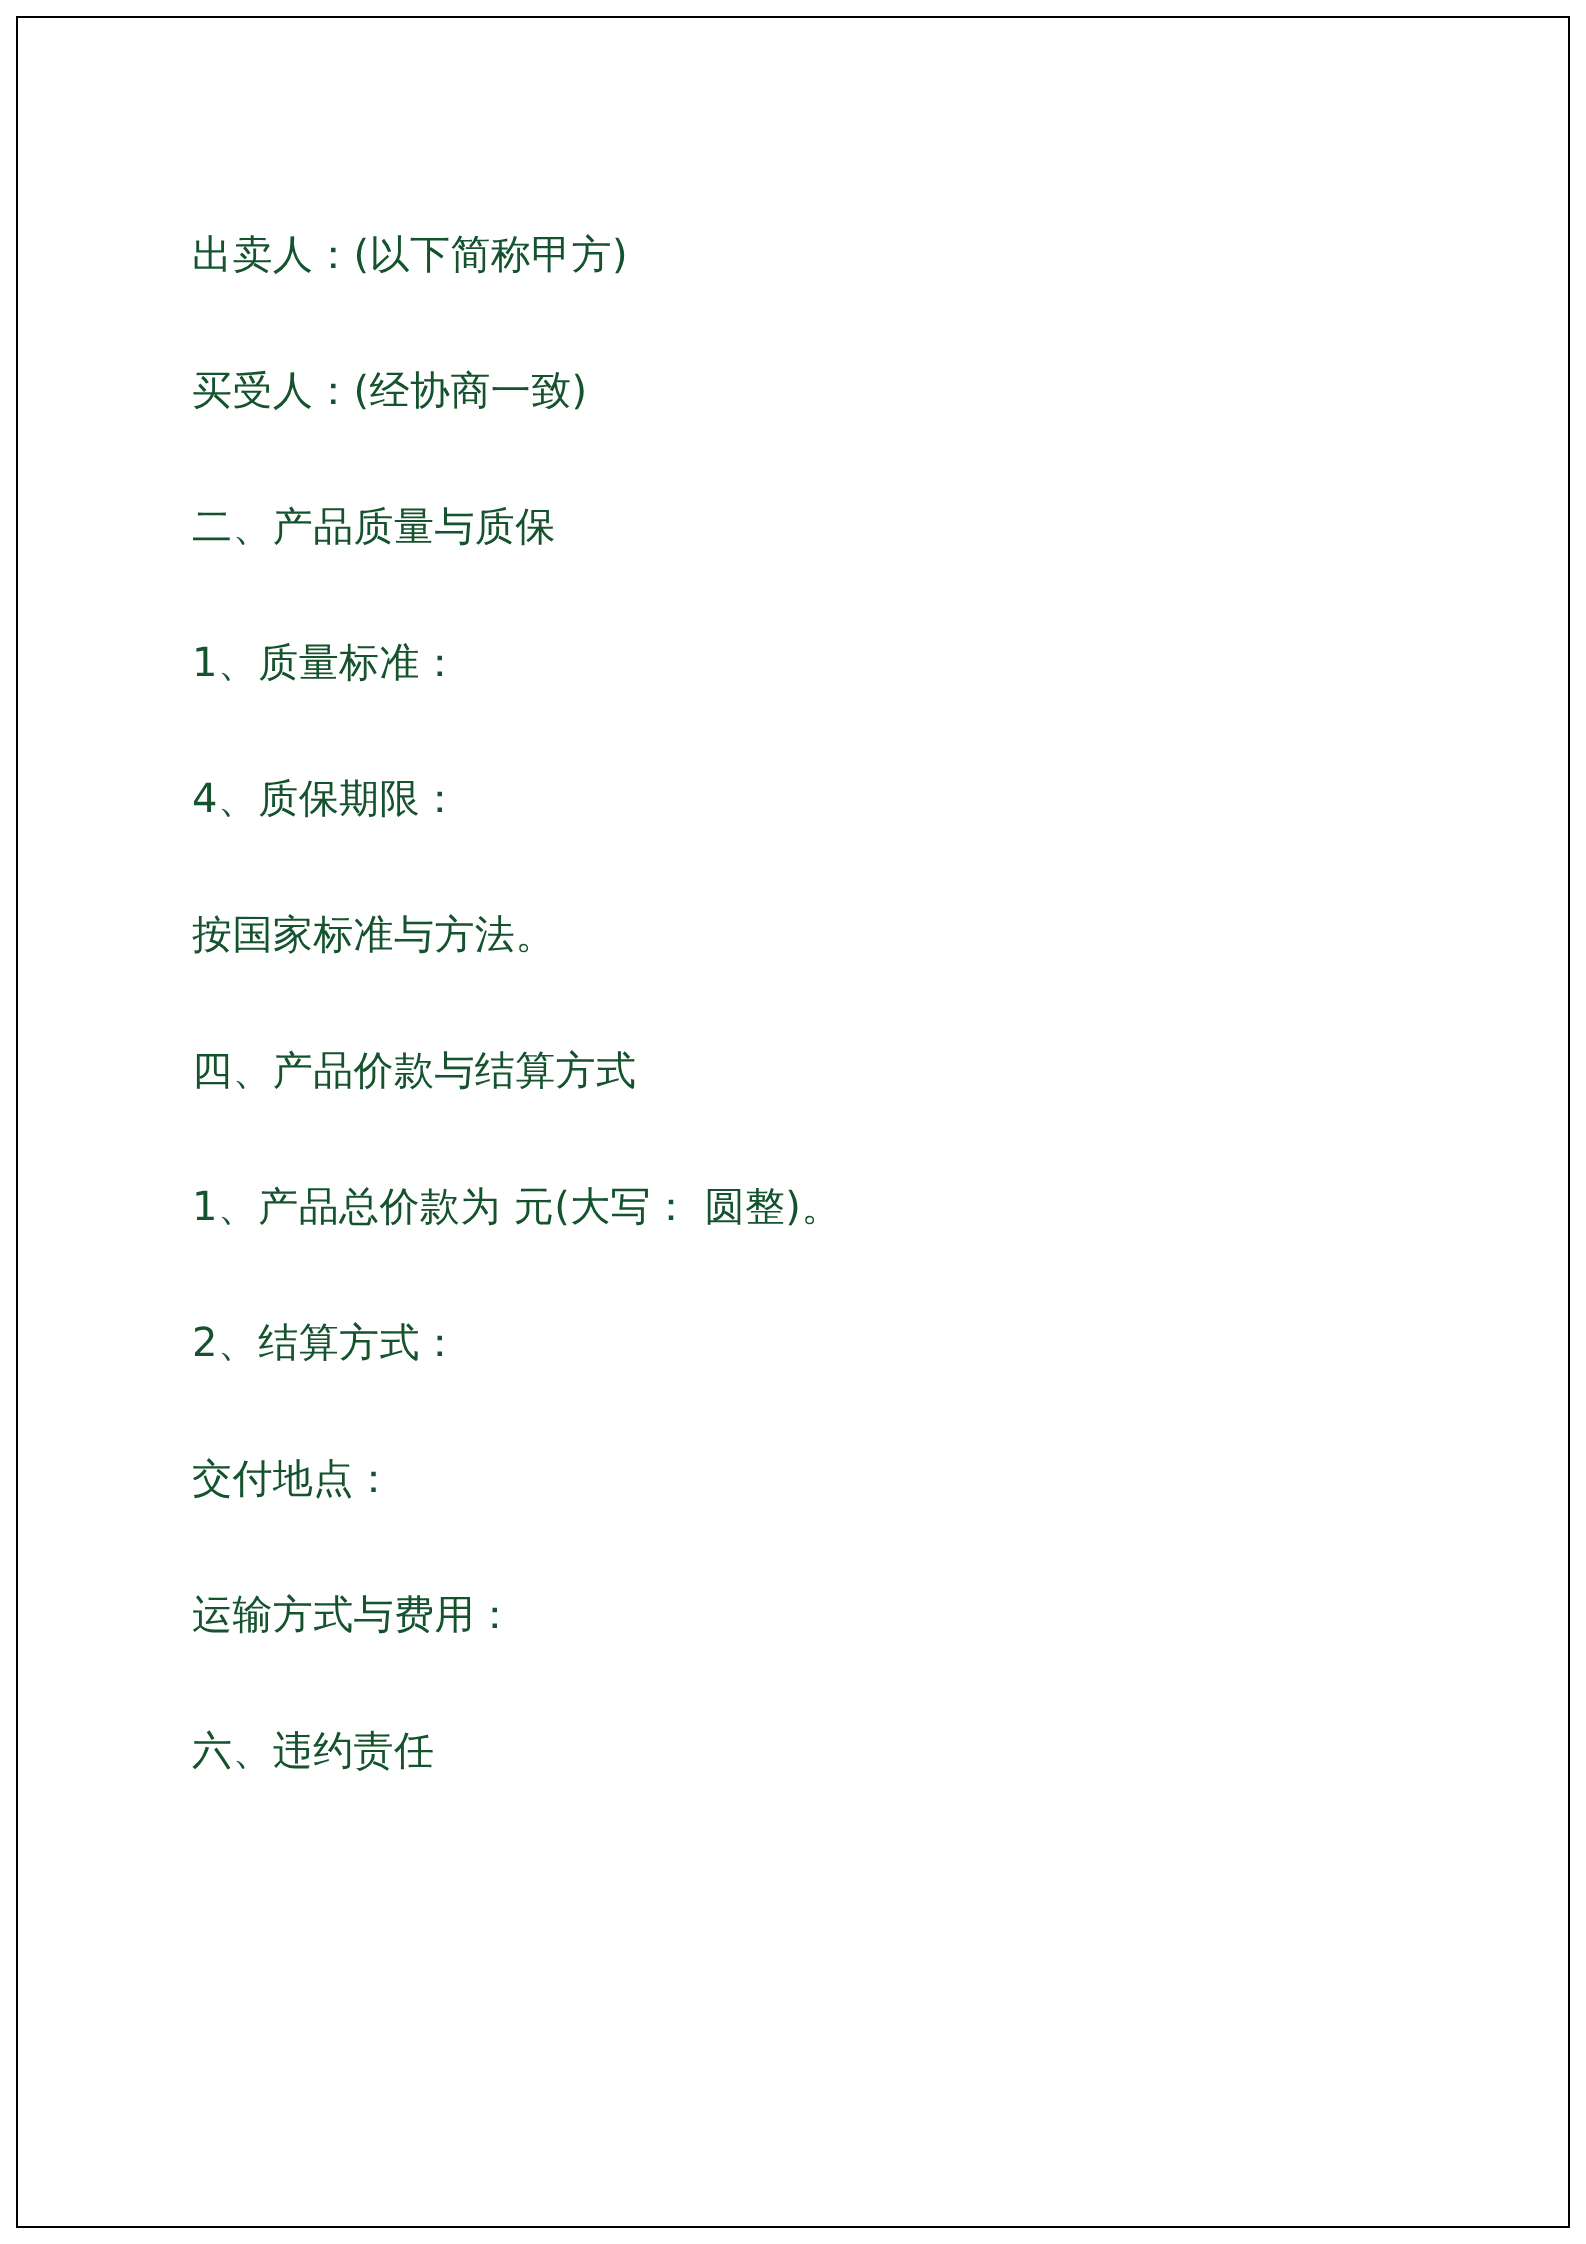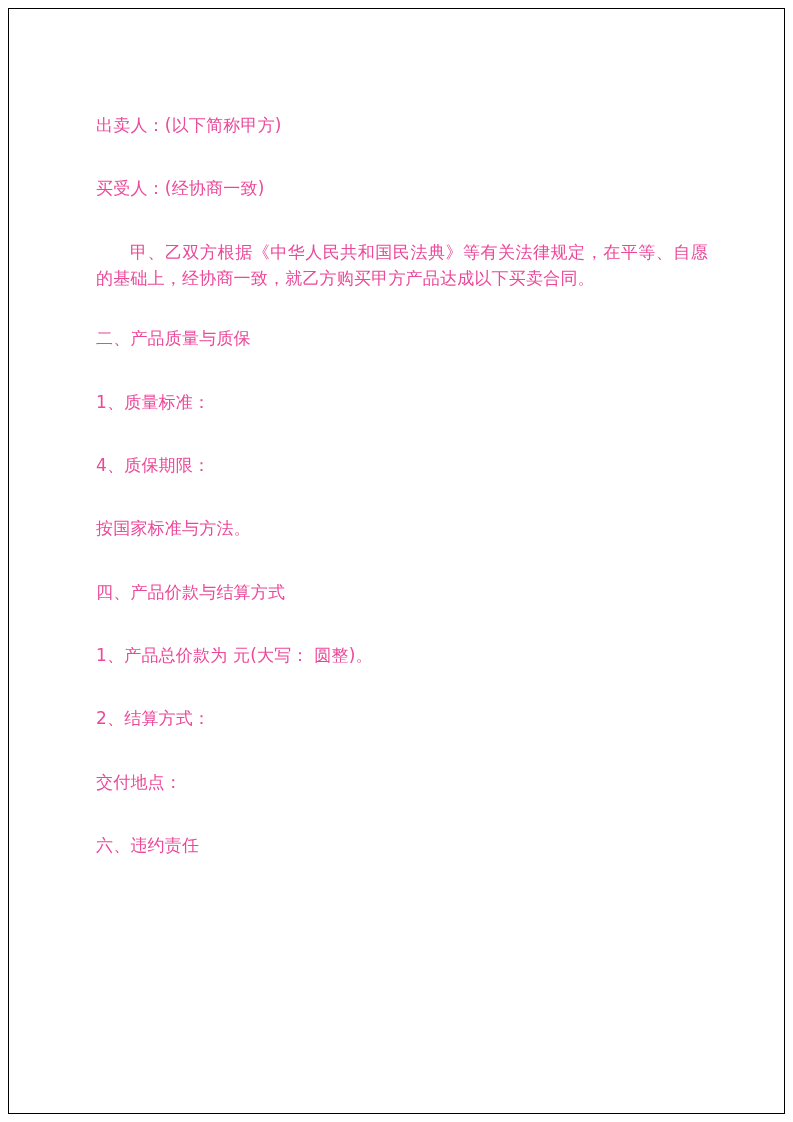--- a/index.html
+++ b/index.html
@@ -29,47 +29,47 @@
     box-sizing: border-box;
     pointer-events: none;
   }
   .doc-body {
     position: absolute;
     left: 96px;
     top: 112px;
     width: 612px;
   }
   .para {
-    font-size: 17px;
+    font-size: 20px;
     line-height: 1.55;
-    color: #ec4899;
+    color: #14532d;
     margin: 0 0 37px 0;
     text-align: justify;
     letter-spacing: 0.2px;
   }
   .para.indent {
     text-indent: 2em;
   }
   .para.block {
     margin-bottom: 34px;
   }
 </style>
 </head>
 <body>
 
 <div class="page">
   <div class="page-border"></div>
 
   <div class="doc-body">
     <p class="para">出卖人：(以下简称甲方)</p>
     <p class="para">买受人：(经协商一致)</p>
-    <p class="para indent block">甲、乙双方根据《中华人民共和国民法典》等有关法律规定，在平等、自愿的基础上，经协商一致，就乙方购买甲方产品达成以下买卖合同。</p>
     <p class="para">二、产品质量与质保</p>
     <p class="para">1、质量标准：</p>
     <p class="para">4、质保期限：</p>
     <p class="para">按国家标准与方法。</p>
     <p class="para">四、产品价款与结算方式</p>
     <p class="para">1、产品总价款为 元(大写： 圆整)。</p>
     <p class="para">2、结算方式：</p>
     <p class="para">交付地点：</p>
+    <p class="para">运输方式与费用：</p>
     <p class="para">六、违约责任</p>
   </div>
 </div>
 
 </body></html>

